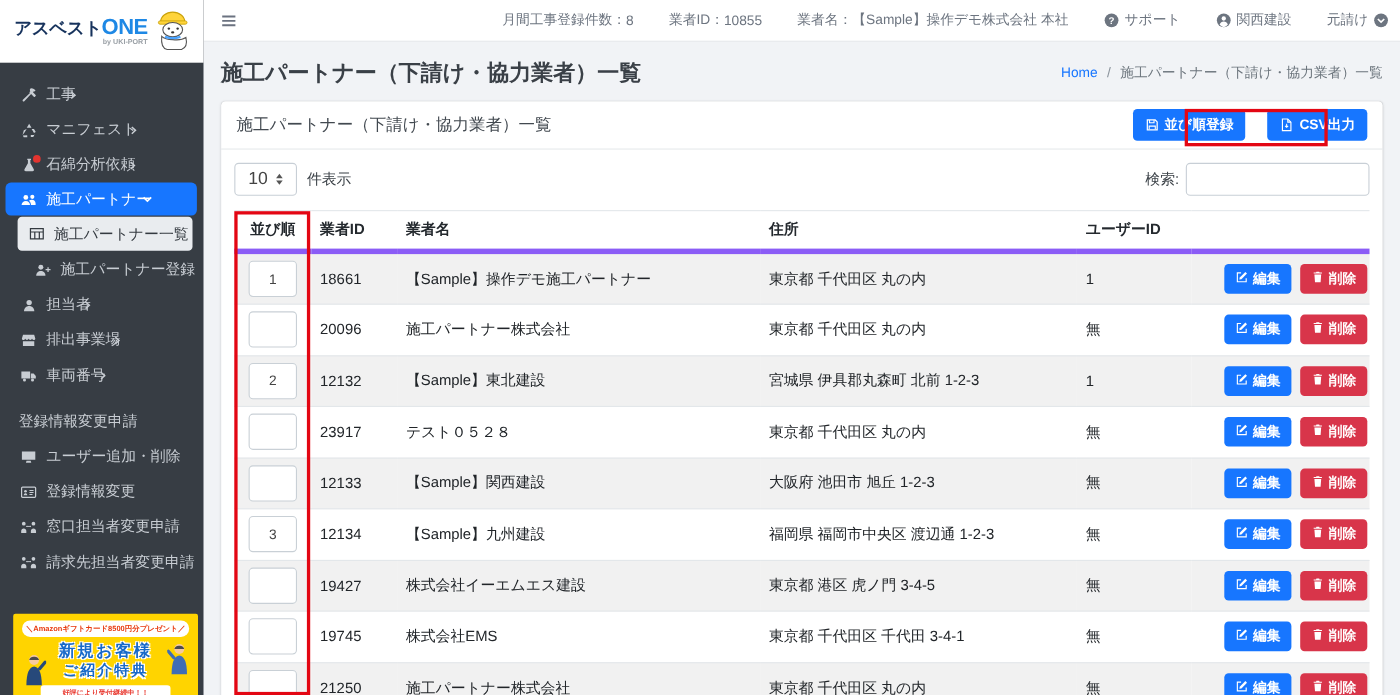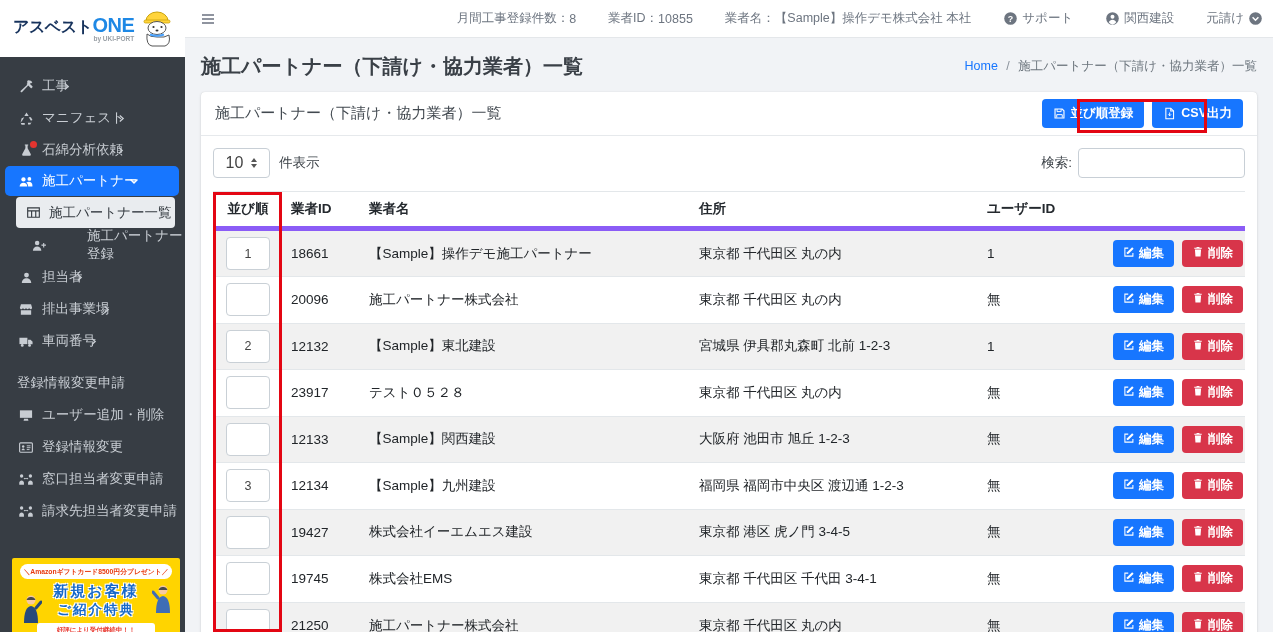--- a/index.html
+++ b/index.html
@@ -11,21 +11,21 @@
   .logo-area { height:57px; background:#fff; display:flex; align-items:center; padding-left:13px; }
   .logo-text { line-height:1; }
   .logo-jp { font-size:16px; font-weight:900; color:#16325c; letter-spacing:-0.5px; }
   .logo-one { font-size:20px; font-weight:900; color:#1e88e5; letter-spacing:-0.5px; }
   .logo-by { display:block; text-align:right; font-size:6.5px; color:#9aa0a6; font-weight:bold; margin-top:1px; }
   .mascot { margin-left:4px; }
   .nav-list { padding-top:13px; list-style:none; }
   .nav-item { position:relative; height:32px; display:flex; align-items:center; padding-left:17px; color:#c8cdd3; font-size:13.5px; cursor:pointer; }
   .nav-item .ico { width:18px; margin-right:7px; display:inline-flex; justify-content:center; position:relative; flex:none; }
   .nav-item.active { background:#1776ff; color:#fff; margin:0 6px 1px 5px; border-radius:5px; height:30px; padding-left:12px; }
-  .nav-item.sub { padding-left:30px;gap:32px; }
+  .nav-item.sub { padding-left:30px; }
   .nav-item.subactive { background:#e9ecef; color:#343a40; margin:1px 10px 1px 16px; border-radius:4px; height:31px; padding-left:8px; }
   .nav-item.plain { margin-top:10px; }
   .chev { position:absolute; right:12px; display:inline-flex; }
   .badge-dot { position:absolute; top:-2px; right:-2px; width:7px; height:7px; background:#e3342f; border-radius:50%; }
 
   
   .ad { position:absolute; left:12px; top:558px; width:168px; height:110px; background:#ffd400; border-radius:2px; overflow:hidden; text-align:center; }
   .ad-pill { margin:6px auto 3px; width:152px; background:#fff; border-radius:8px; font-size:6.8px; font-weight:bold; color:#e8380d; padding:2.5px 0; }
   .ad-h1 { font-size:15px; font-weight:900; color:#1769c9; letter-spacing:2px; text-shadow:1px 1px 0 #fff,-1px 1px 0 #fff,1px -1px 0 #fff,-1px -1px 0 #fff; }
   .ad-h2 { font-size:13.5px; font-weight:900; color:#1769c9; letter-spacing:2px; text-shadow:1px 1px 0 #fff,-1px 1px 0 #fff,1px -1px 0 #fff,-1px -1px 0 #fff; }
@@ -46,21 +46,21 @@
   .content { position:absolute; left:185px; top:38px; width:1088px; height:594px; background:#f1f3f6; }
   .page-head { display:flex; justify-content:space-between; align-items:center; padding:15px 16px 12px; }
   .page-title { font-size:20px; font-weight:bold; color:#3a4047; }
   .breadcrumb { font-size:12.5px; color:#6c757d; }
   .breadcrumb .bc-home { color:#1776ff; cursor:pointer; }
   .breadcrumb .sep { margin:0 5px; color:#8b939c; }
 
   .card { margin:0 16px; background:#fff; border-radius:4px; box-shadow:0 0 1px rgba(0,0,0,.15),0 1px 3px rgba(0,0,0,.12); min-height:600px; }
   .card-head { height:44px; display:flex; justify-content:space-between; align-items:center; padding:0 14px; border-bottom:1px solid #e6e9ec; }
   .card-title { font-size:15px; color:#424950; }
-  .head-btns { display:flex; gap:8px; }
+  .head-btns { display:flex; gap:20px; }
   .btn { display:inline-flex; align-items:center; gap:5px; background:#1776ff; color:#fff; border:none; border-radius:4px; font-size:12.5px; font-weight:bold; padding:6px 11px; cursor:pointer; font-family:inherit; }
   .btn .ico { display:inline-flex; }
   .card-body { padding:12px 12px; }
 
   .controls { display:flex; justify-content:space-between; align-items:center; margin-bottom:13px; }
   .pagesize { display:flex; align-items:center; gap:9px; font-size:13.5px; color:#3c4248; }
   .select-box { width:57px; height:30px; border:1px solid #c8cfd6; border-radius:4px; display:flex; align-items:center; justify-content:center; gap:8px; font-size:16px; color:#444; cursor:pointer; background:#fff; }
   .sel-arrows { display:flex; flex-direction:column; gap:2px; }
   .sel-arrows i { display:block; width:0; height:0; border-left:3.5px solid transparent; border-right:3.5px solid transparent; }
   .sel-arrows .up { border-bottom:4px solid #555; }

